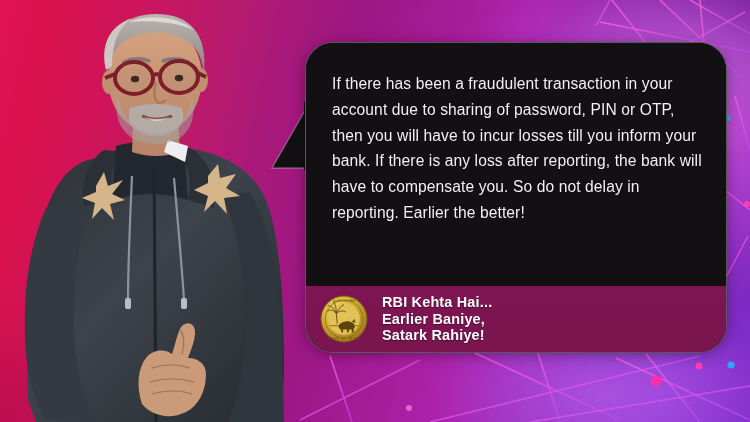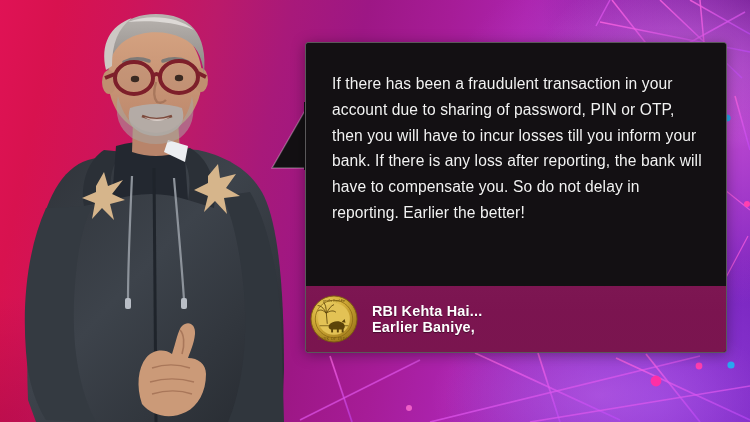--- a/index.html
+++ b/index.html
@@ -44,21 +44,21 @@
   }
 
   
   .bubble-wrap {
     position:absolute; left:305px; top:42px;
     width:422px; height:311px;
   }
   .bubble-body {
     position:absolute; left:0; top:0;
     width:422px; height:311px;
-    border-radius:4px;
+    border-radius:28px;
     background:#131013;
     border:1px solid rgba(255,255,255,.30);
     overflow:hidden;
     box-shadow:0 2px 14px rgba(0,0,0,.35);
   }
   .bubble-text-area {
     position:absolute; left:0; top:0; right:0; height:243px;
     background:#131013;
     padding:28px 22px 0 26px;
   }
@@ -67,21 +67,21 @@
     font-size:15.6px;
     line-height:25.8px;
     letter-spacing:.1px;
     font-weight:400;
     text-shadow:0 0 1px rgba(0,0,0,.6);
   }
   .bubble-footer {
     position:absolute; left:0; right:0; top:243px; bottom:0;
     background:linear-gradient(180deg,#7d1652 0%, #7b1450 40%, #7a154f 100%);
     display:flex; align-items:center;
-    padding-left:4px;
+    padding-left:14px;
   }
   .rbi-logo { width:48px; height:48px; flex:0 0 48px; margin-right:14px; }
   .rbi-tag {
     color:#ffffff;
     font-weight:bold;
     font-size:14.4px;
     line-height:16.4px;
     letter-spacing:.2px;
     text-shadow:0 1px 1px rgba(0,0,0,.45);
   }
@@ -326,19 +326,20 @@
             <rect x="44" y="70" width="4" height="8"></rect>
             <rect x="56" y="70" width="4" height="8"></rect>
             <rect x="66" y="70" width="4" height="8"></rect>
           </g>
           <path d="M 20 64 L 80 64" stroke="#5d4409" stroke-width="1.4"></path>
         </svg>
 
         <div class="rbi-tag">
           <div>RBI Kehta Hai...</div>
           <div>Earlier Baniye,</div>
+          <div>Satark Rahiye!</div>
         </div>
 
       </div>
     </div>
   </div>
 
 </div>
 
 </body></html>

